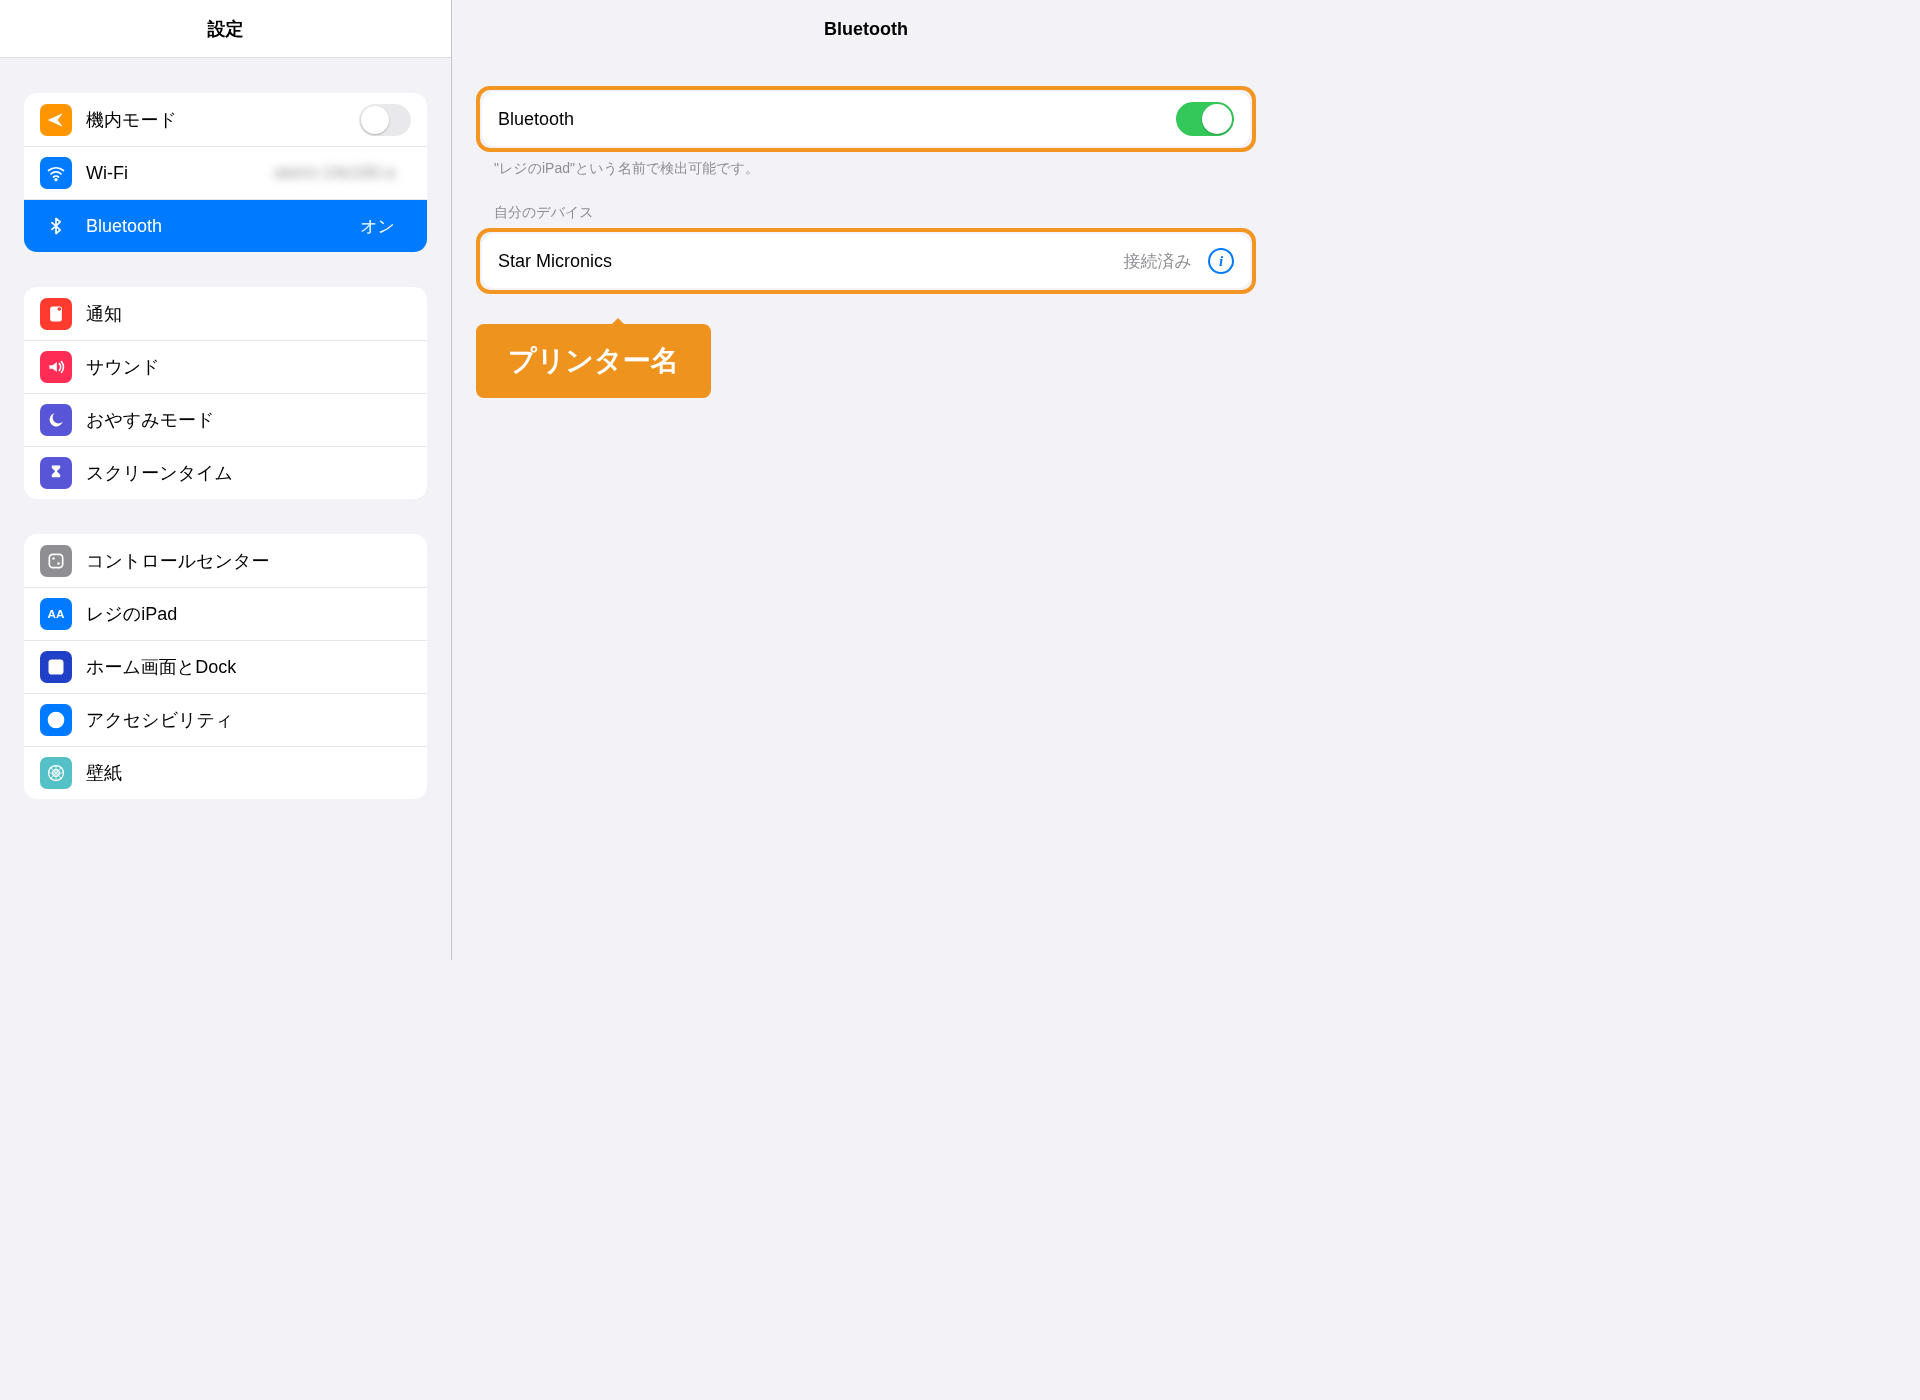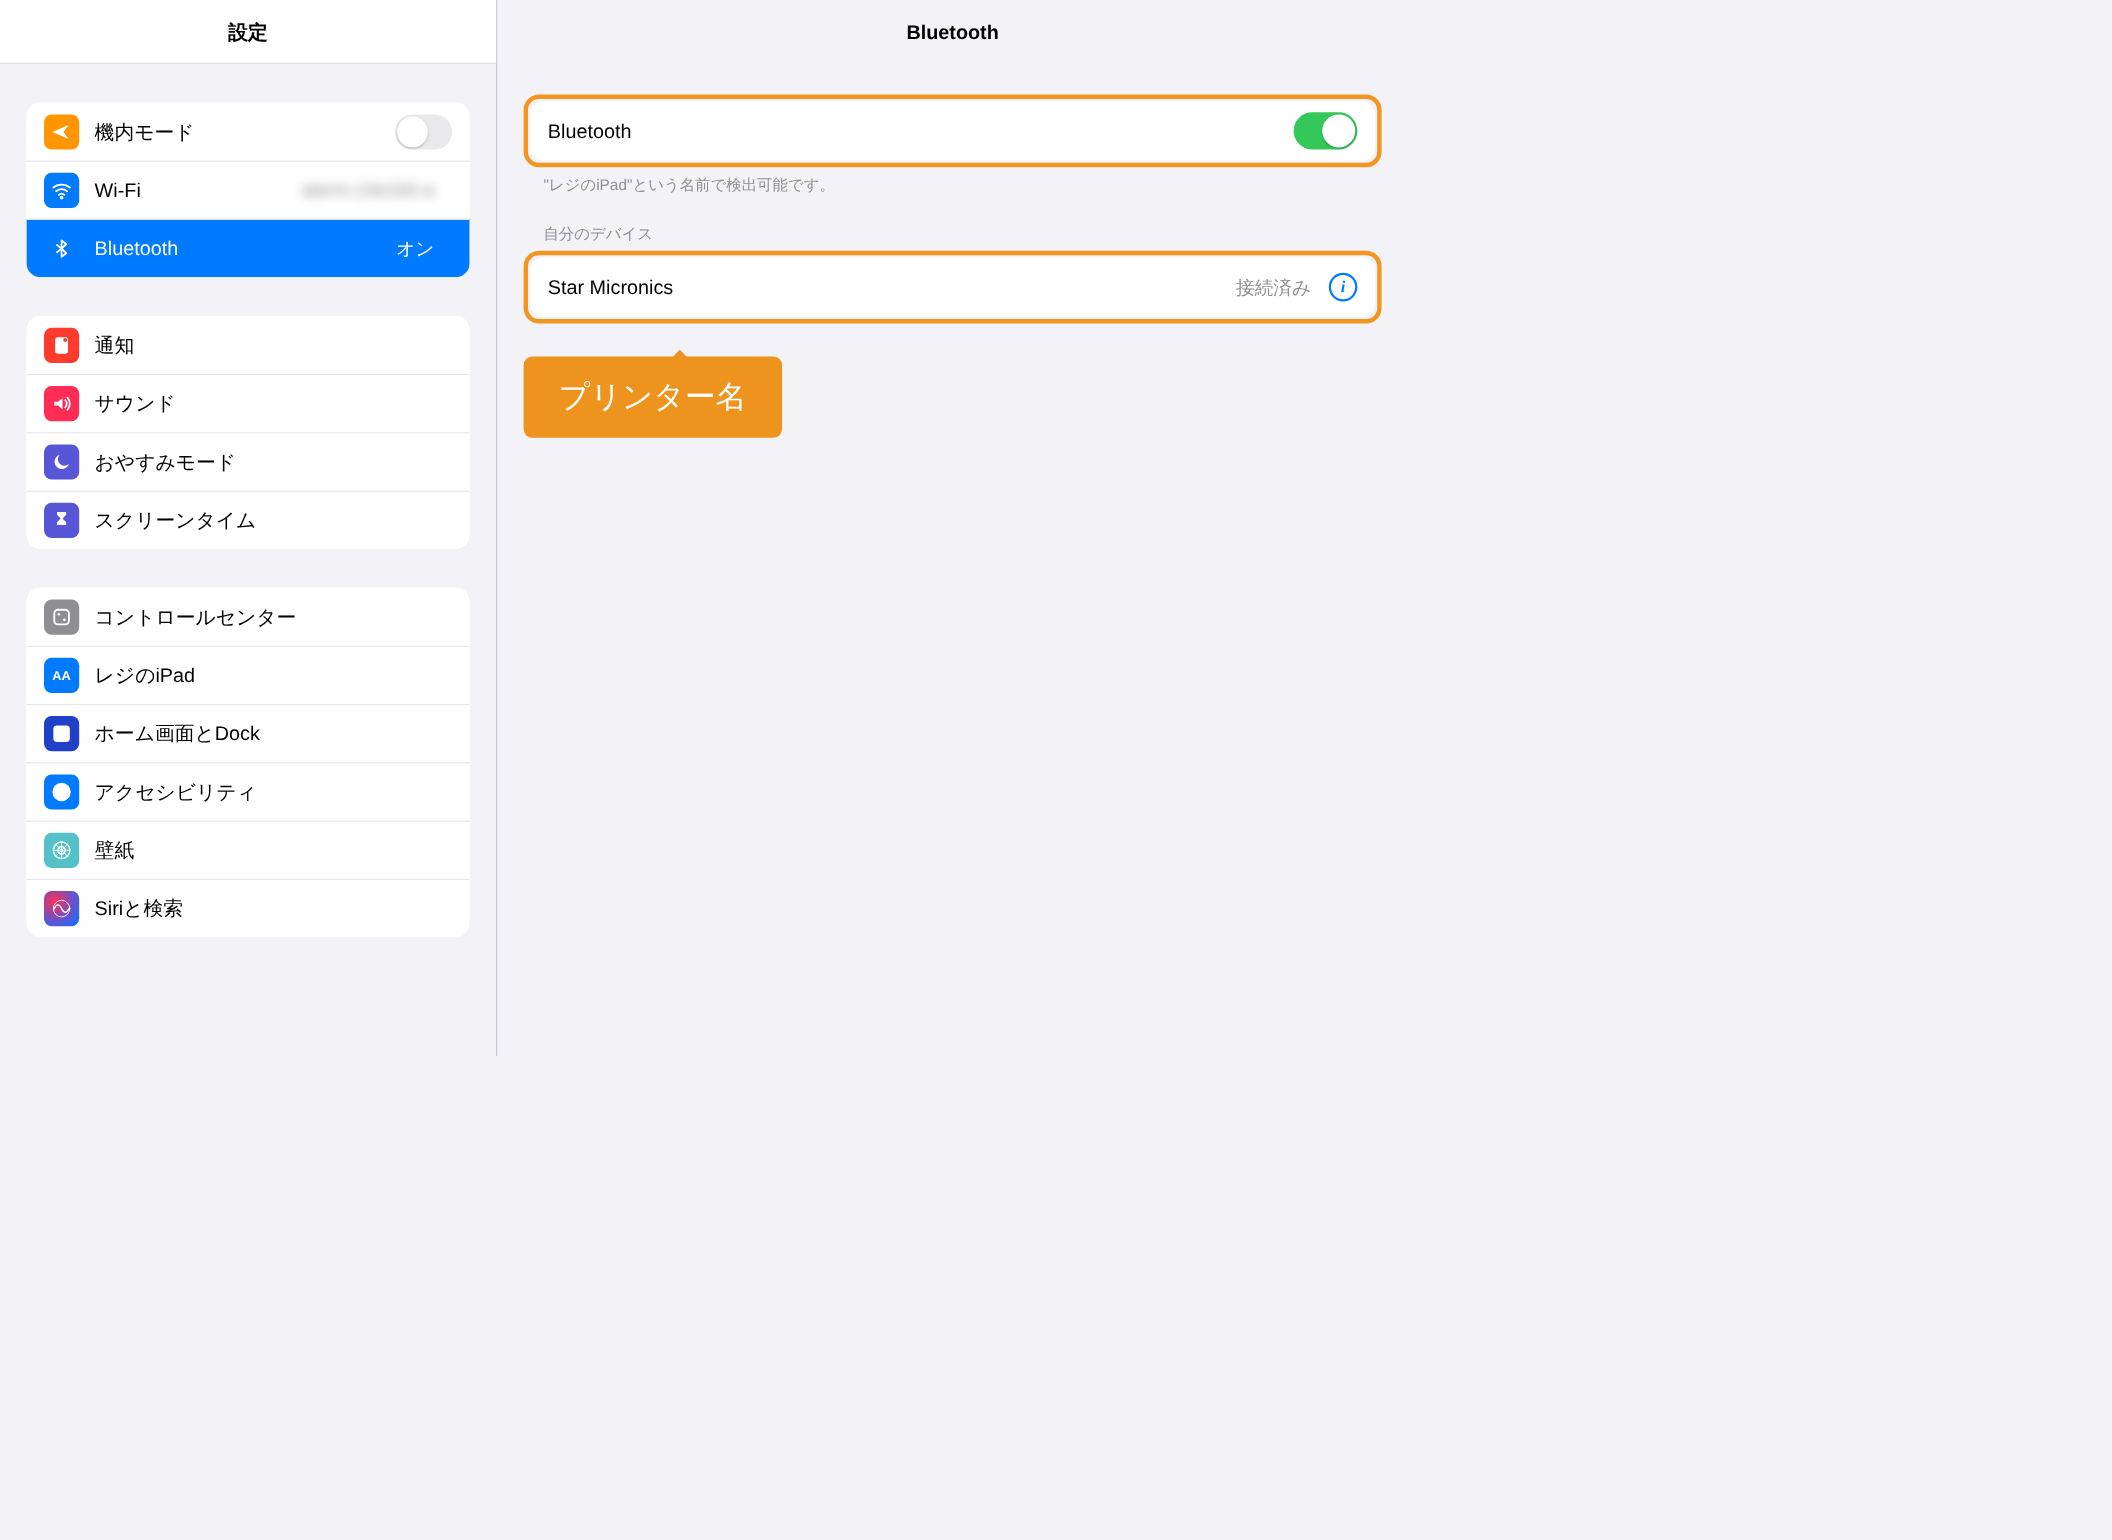--- a/index.html
+++ b/index.html
@@ -160,21 +160,21 @@
       color:#007aff; font-family: Georgia, serif; font-style: italic; font-size: 15px; font-weight: 600;
     }
 
     
     .callout {
       position: relative;
       margin: 30px 0 0 0;
       background: #ee941e;
       color: #fff;
       font-size: 28px;
-      font-weight: 400;
+      font-weight: 700;
       border-radius: 8px;
       padding: 18px 32px;
       display: inline-block;
     }
     .callout::before {
       content:"";
       position:absolute;
       top:-18px; left: 130px;
       border: 12px solid transparent;
       border-bottom-color: #ee941e;
@@ -291,28 +291,20 @@
             </span>
             <span class="label">アクセシビリティ</span>
           </div>
           <div class="row">
             <span class="tile" style="background: rgb(84, 193, 200);">
               <svg viewBox="0 0 24 24">
                 <use href="#wallpaper-icon"></use>
               </svg>
             </span>
             <span class="label">壁紙</span>
-          </div>
-          <div class="row">
-            <span class="tile siri-tile">
-              <svg viewBox="0 0 24 24">
-                <use href="#siri-icon"></use>
-              </svg>
-            </span>
-            <span class="label">Siriと検索</span>
           </div>
         </div>
       </div>
   </aside>
 
   <main class="main">
     <div class="main-header">Bluetooth</div>
     <div class="main-body">
 
       <div class="highlight">

